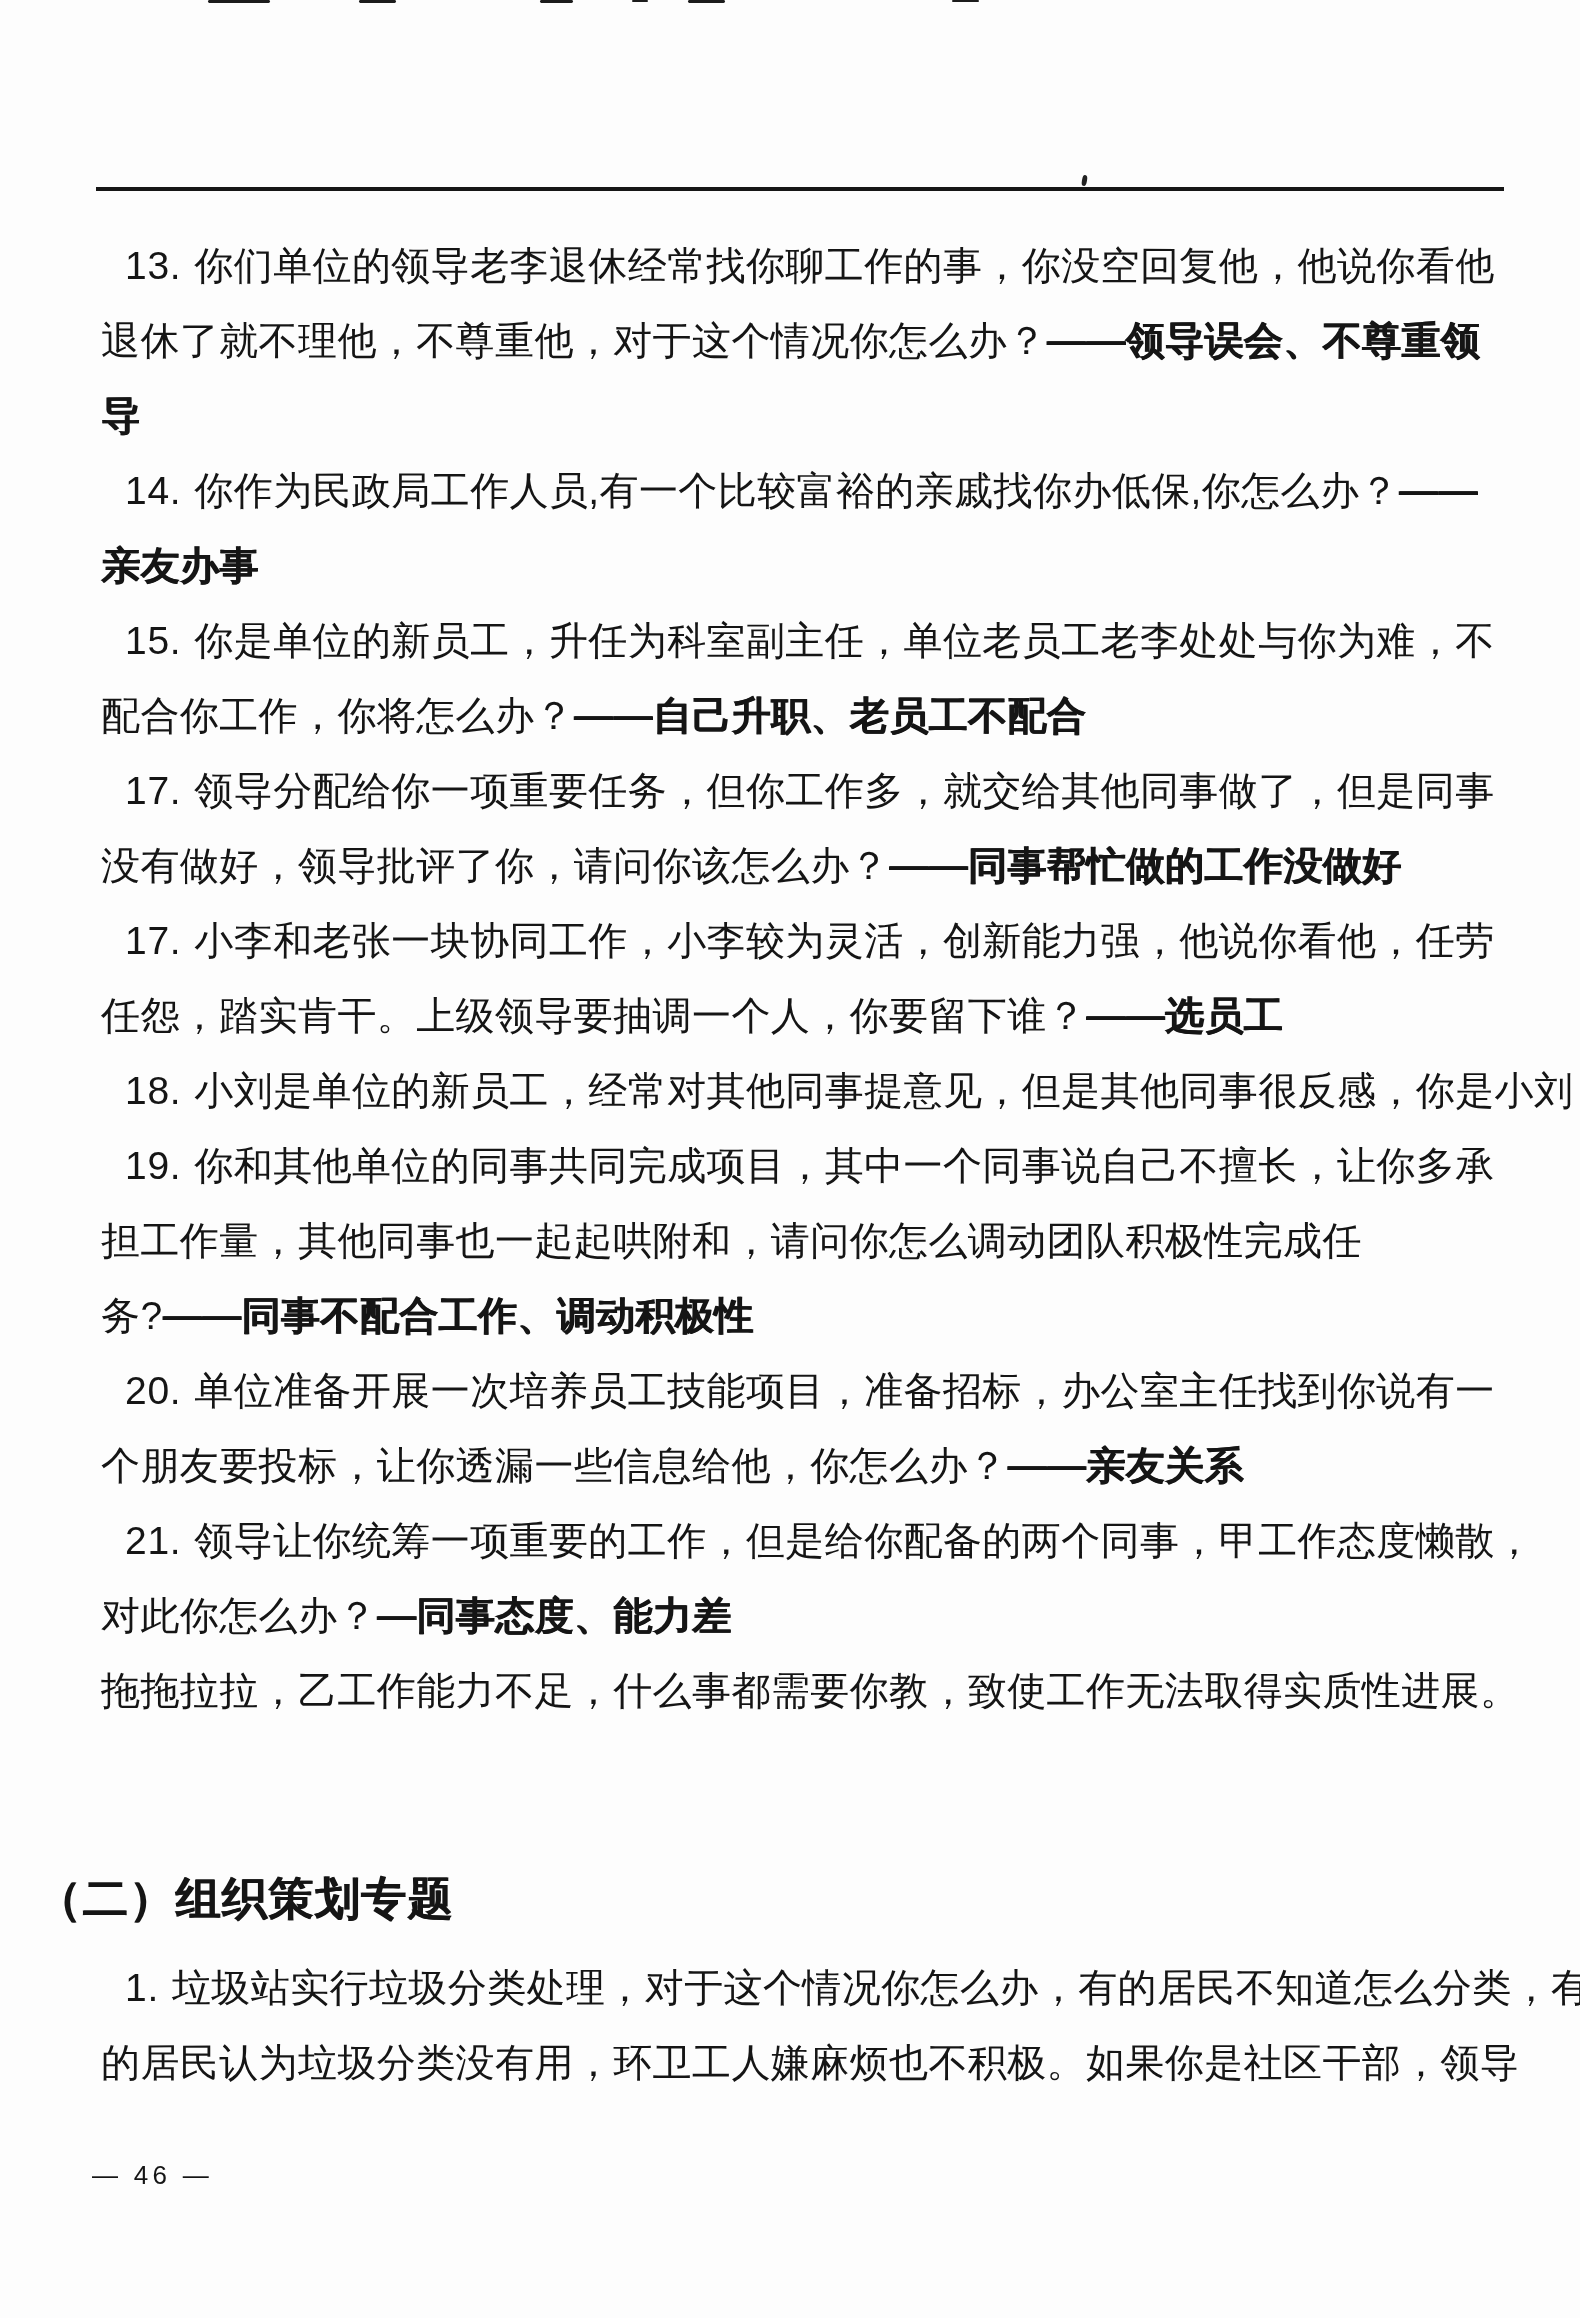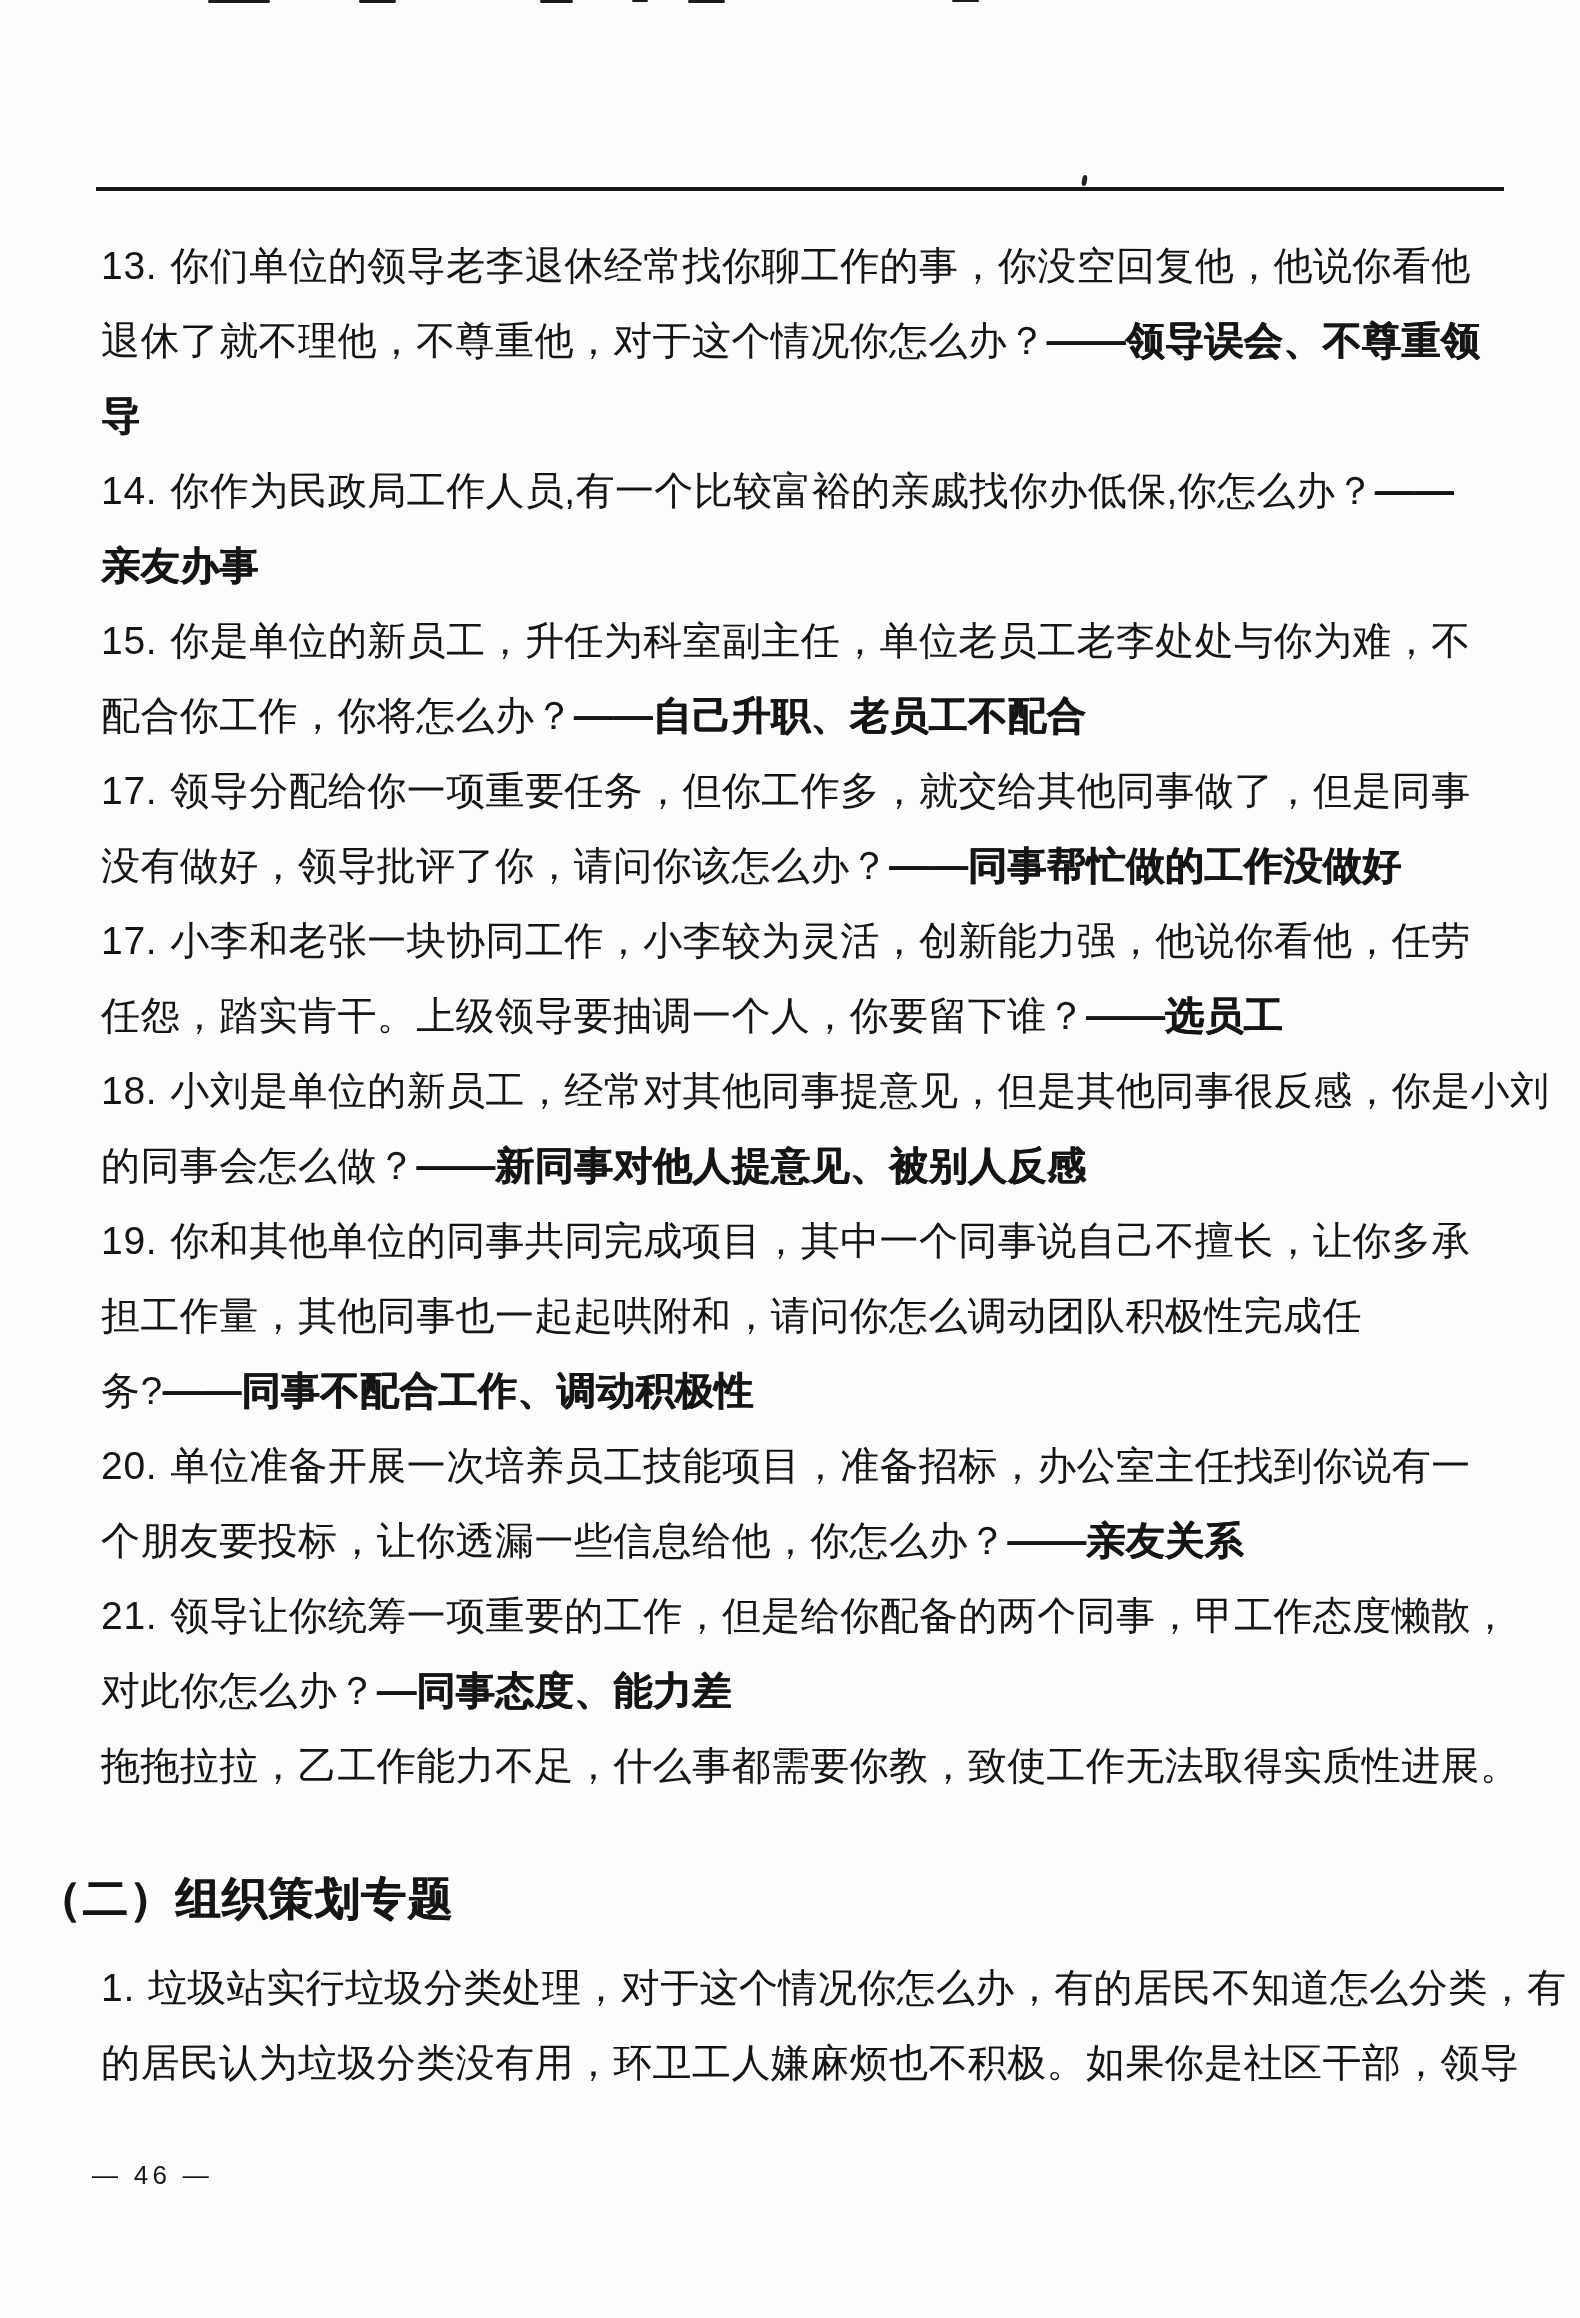--- a/index.html
+++ b/index.html
@@ -14,21 +14,21 @@
   
   .artifact{position:absolute;top:0;height:2.9px;background:#1c1c1c;border-radius:1.4px;}
   
   .top-rule{position:absolute;left:96px;top:187px;width:1408px;height:4.3px;background:#161616;}
   .rule-dot{position:absolute;left:1082px;top:175px;width:5px;height:10.8px;background:#222;border-radius:45%;transform:rotate(10deg);}
   
   .lines{position:absolute;left:101px;right:0;}
   .lines-1{top:228px;}
   .lines-2{top:1950px;}
   .line{height:75px;line-height:75px;font-size:39px;white-space:nowrap;letter-spacing:0.4px;}
-  .num{display:inline-block;margin-right:13px;letter-spacing:0.7px;}
+  .num{display:inline-block;margin-right:13px;letter-spacing:0.7px;margin-left:24px;}
   .b{font-weight:bold;text-shadow:0.9px 0 0 currentColor;}
   
   .section-title{
     position:absolute;left:0;top:1875px;width:1519px;
     text-align:left;text-indent:36px;
     font-size:45px;line-height:47px;font-weight:bold;
     text-shadow:1px 0 0 currentColor;letter-spacing:1.4px;
   }
   
   .page-number{
@@ -57,21 +57,20 @@
       <div class="line"><span class="b">导</span></div>
       <div class="line"><span class="num">14.</span><span>你作为民政局工作人员,有一个比较富裕的亲戚找你办低保,你怎么办？</span><span class="b">——</span></div>
       <div class="line"><span class="b">亲友办事</span></div>
       <div class="line"><span class="num">15.</span><span>你是单位的新员工，升任为科室副主任，单位老员工老李处处与你为难，不</span></div>
       <div class="line"><span>配合你工作，你将怎么办？</span><span class="b">——自己升职、老员工不配合</span></div>
       <div class="line"><span class="num">17.</span><span>领导分配给你一项重要任务，但你工作多，就交给其他同事做了，但是同事</span></div>
       <div class="line"><span>没有做好，领导批评了你，请问你该怎么办？</span><span class="b">——同事帮忙做的工作没做好</span></div>
       <div class="line"><span class="num">17.</span><span>小李和老张一块协同工作，小李较为灵活，创新能力强，他说你看他，任劳</span></div>
       <div class="line"><span>任怨，踏实肯干。上级领导要抽调一个人，你要留下谁？</span><span class="b">——选员工</span></div>
       <div class="line"><span class="num">18.</span><span>小刘是单位的新员工，经常对其他同事提意见，但是其他同事很反感，你是小刘</span></div>
-      <div class="line"><span>的同事会怎么做？</span><span class="b">——新同事对他人提意见、被别人反感</span></div>
       <div class="line"><span class="num">19.</span><span>你和其他单位的同事共同完成项目，其中一个同事说自己不擅长，让你多承</span></div>
       <div class="line"><span>担工作量，其他同事也一起起哄附和，请问你怎么调动团队积极性完成任</span></div>
       <div class="line"><span>务?</span><span class="b">——同事不配合工作、调动积极性</span></div>
       <div class="line"><span class="num">20.</span><span>单位准备开展一次培养员工技能项目，准备招标，办公室主任找到你说有一</span></div>
       <div class="line"><span>个朋友要投标，让你透漏一些信息给他，你怎么办？</span><span class="b">——亲友关系</span></div>
       <div class="line"><span class="num">21.</span><span>领导让你统筹一项重要的工作，但是给你配备的两个同事，甲工作态度懒散，</span></div>
       <div class="line"><span>对此你怎么办？</span><span class="b">—同事态度、能力差</span></div>
       <div class="line"><span>拖拖拉拉，乙工作能力不足，什么事都需要你教，致使工作无法取得实质性进展。</span></div>
     </div>
 

